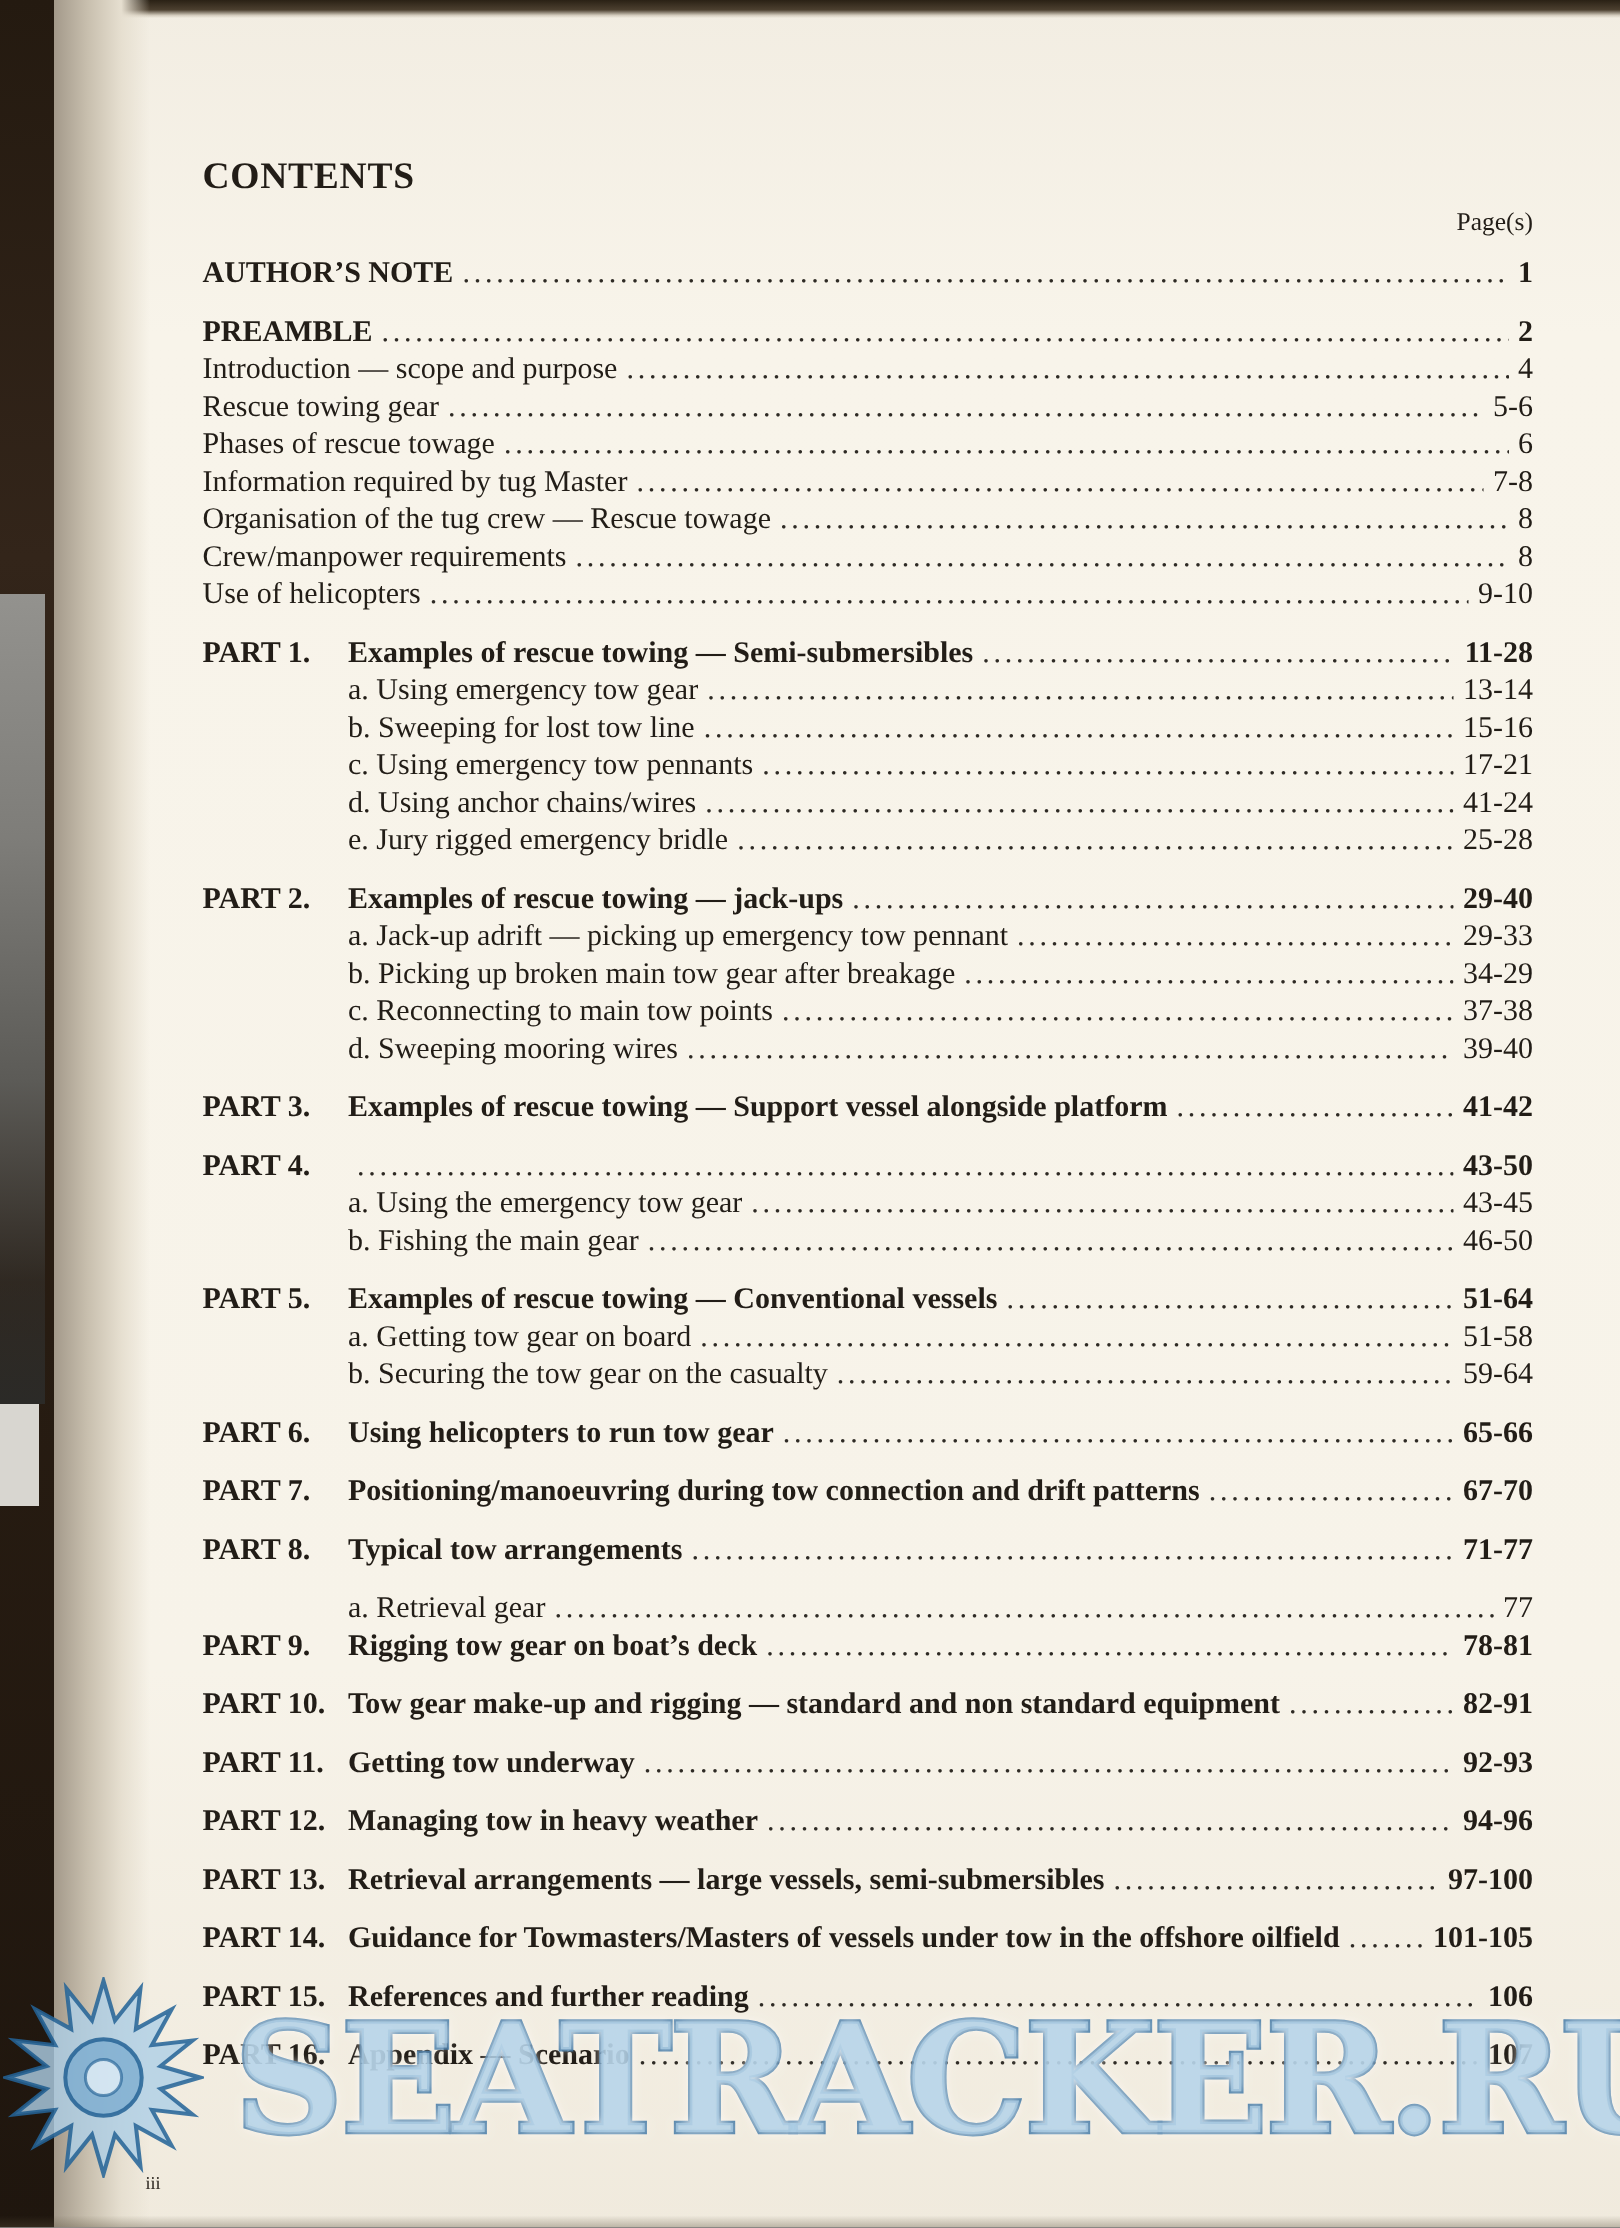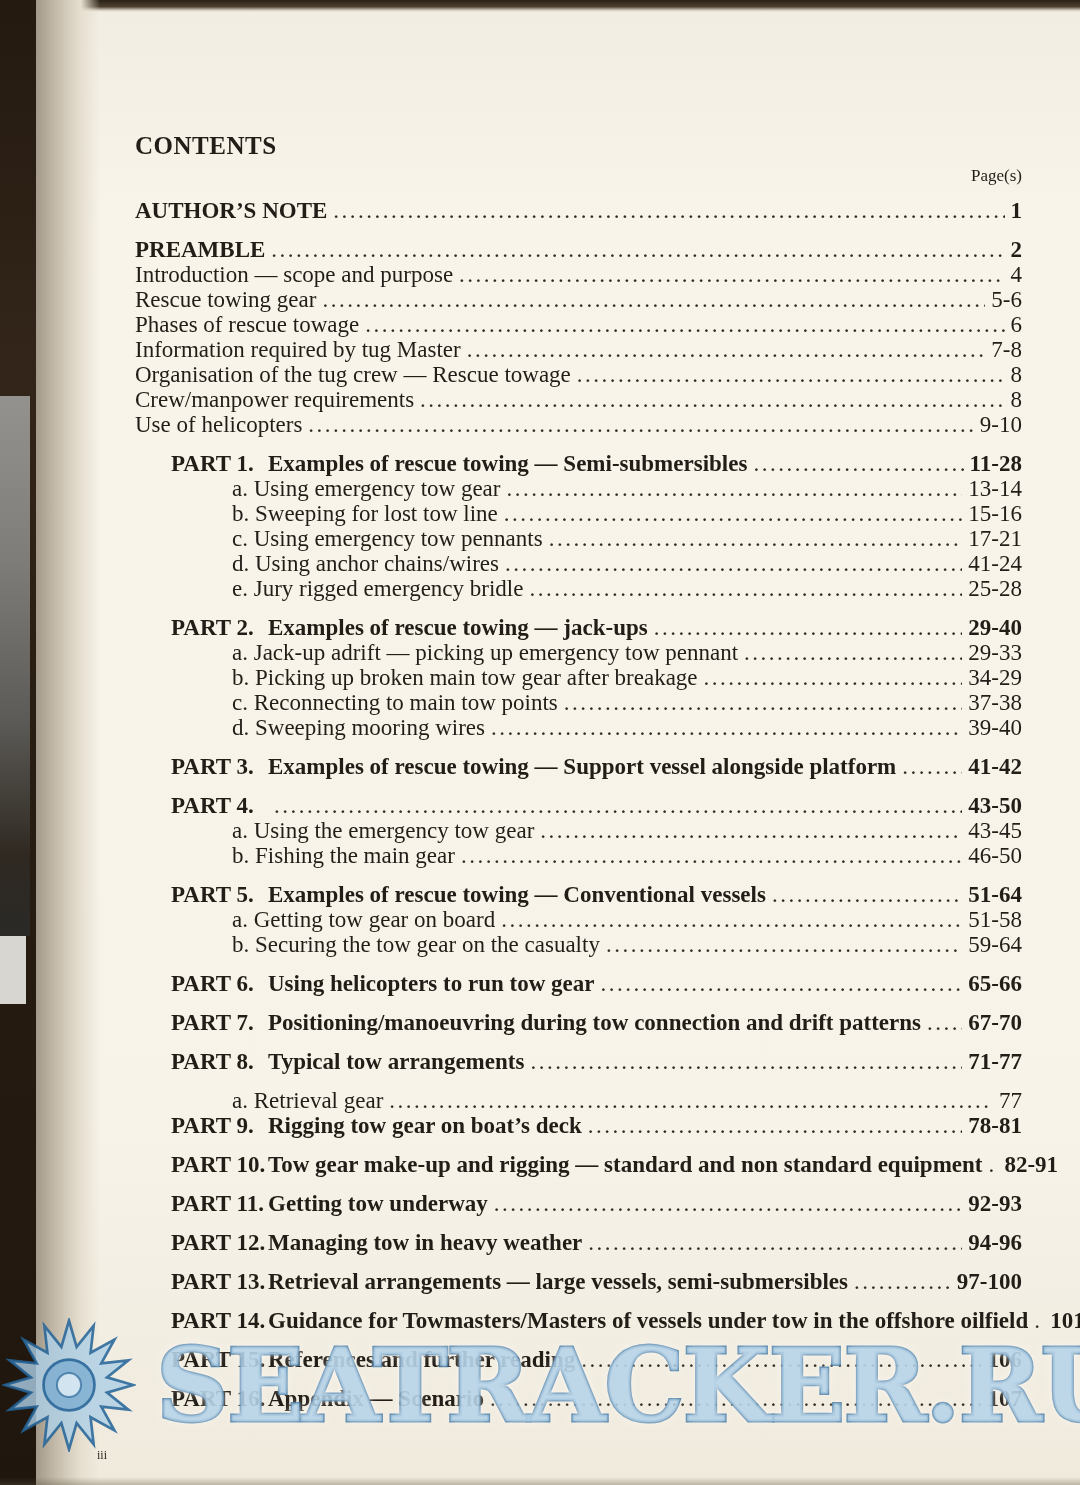--- a/index.html
+++ b/index.html
@@ -40,44 +40,44 @@
   .scan-edge-bottom {
     position: absolute; bottom: 0; left: 0; right: 0; height: 8px;
     background: linear-gradient(0deg, rgba(90,80,60,0.35), rgba(0,0,0,0));
   }
 
   
   .content {
     position: absolute;
     left: 135px;
     right: 58px;
-    top: 132px;
+    top: 104px;
     font-family: Liberation Serif, serif;
   }
   .heading {
     margin: 0;
     font-size: 25px;
     font-weight: bold;
     letter-spacing: 0.5px;
   }
   .pages-label {
     text-align: right;
     font-size: 17px;
     margin-top: 6px;
   }
-  .toc { margin-top: 12px; font-size: 23px; }
+  .toc { margin-top: 12px; font-size: 20px; }
 
   .toc-row {
     display: flex;
     align-items: baseline;
     line-height: 25px;
   }
   .toc-row.gap { margin-top: 14px; }
   .toc-row.main-bold { font-weight: bold; }
-  .toc-row.part { font-weight: bold; margin-left: 36px; }
+  .toc-row.part { font-weight: bold; }
   .toc-row.sub { padding-left: 97px; }
 
   .part-num { flex: 0 0 97px; white-space: nowrap; }
   .label { flex: 0 1 auto; white-space: nowrap; }
   .leader {
     flex: 1 1 12px;
     min-width: 10px;
     overflow: hidden;
     white-space: nowrap;
     font-weight: normal;

